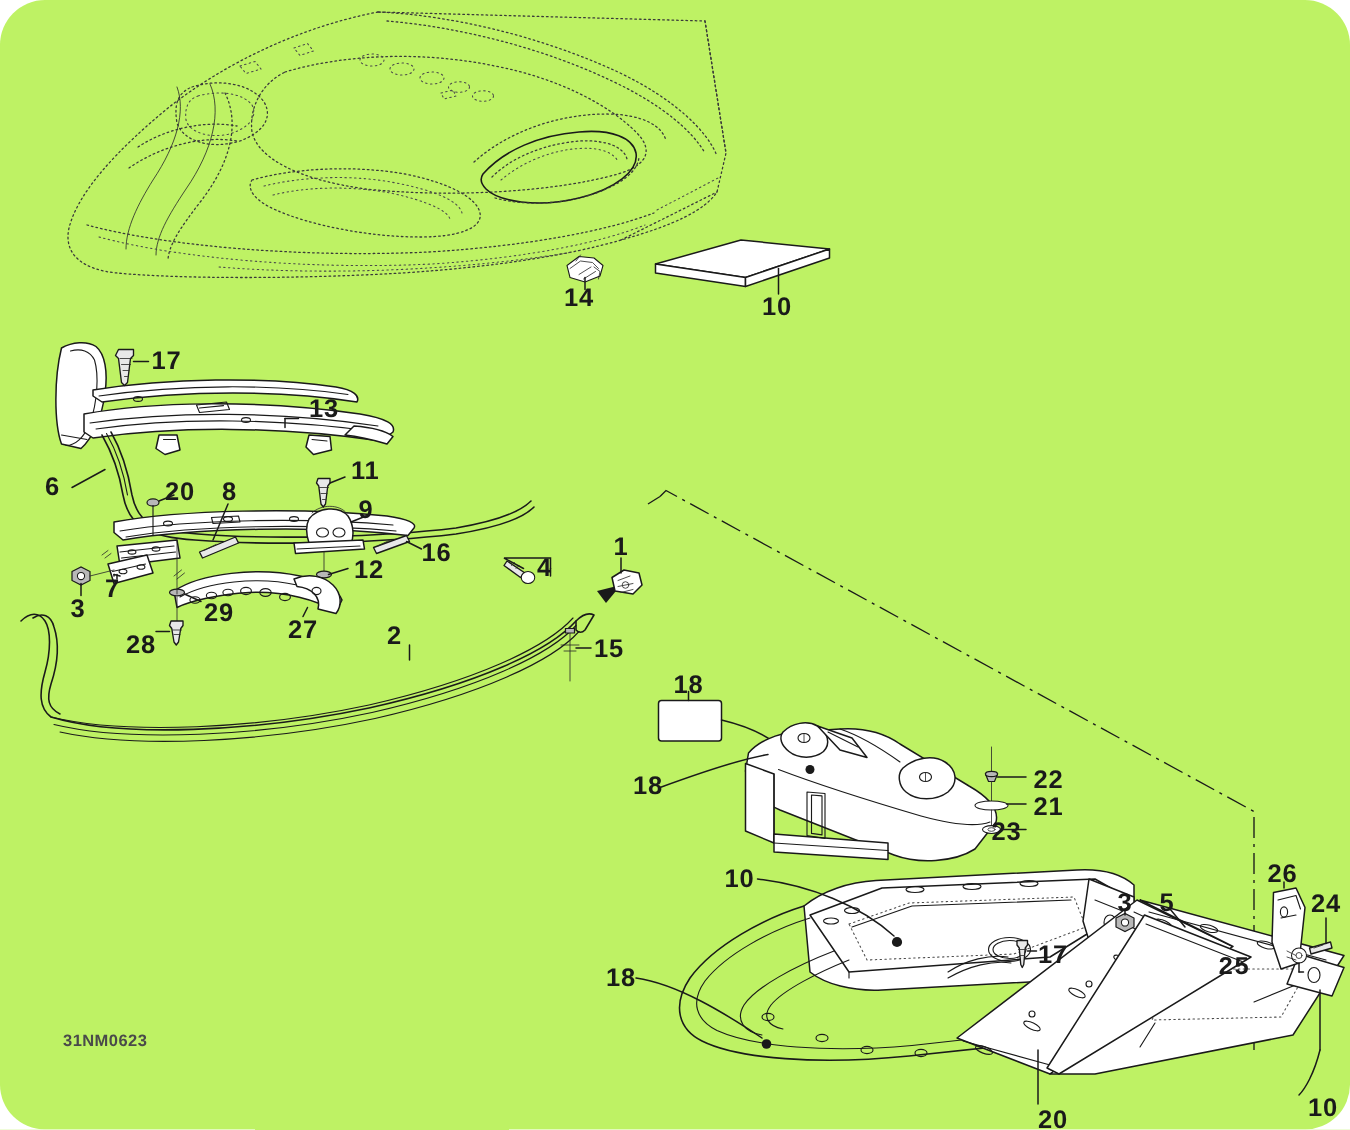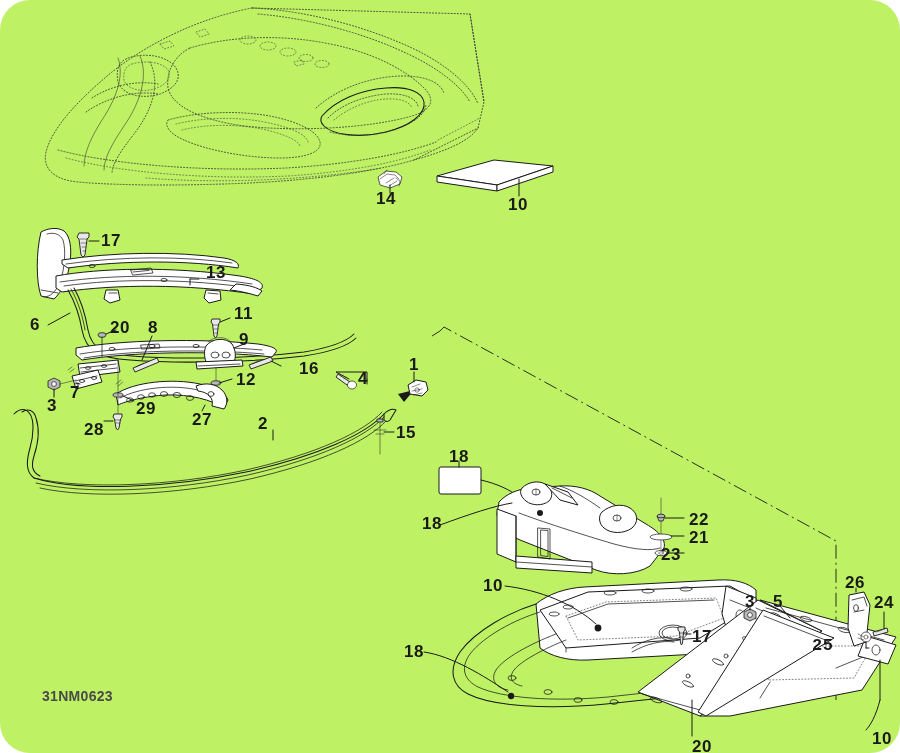--- a/index.html
+++ b/index.html
@@ -35,21 +35,21 @@
     letter-spacing: 0.5px;
     line-height: 1;
     white-space: nowrap;
     user-select: none;
   }
   .watermark {
     position: absolute;
     left: 42px;
     top: 688px;
     font-family: "Liberation Sans", sans-serif;
-    font-size: 14px;
+    font-size: 11px;
     font-weight: 700;
     color: #4a4a4a;
     letter-spacing: 0.3px;
     white-space: nowrap;
   }
   
   .solid      { fill: none; stroke: #1a1a1a; stroke-width: 1.05; stroke-linejoin: round; stroke-linecap: round; }
   .solid-thin { fill: none; stroke: #1a1a1a; stroke-width: 0.75; stroke-linejoin: round; stroke-linecap: round; }
   .solid-hair { fill: none; stroke: #2a2a2a; stroke-width: 0.55; stroke-linejoin: round; stroke-linecap: round; }
   .phantom    { fill: none; stroke: #3a3a3a; stroke-width: 0.85; stroke-dasharray: 1.1 2.0; stroke-linecap: round; }
@@ -540,21 +540,21 @@
     <span class="callout" style="left:376px;  top:190px;">14</span>
     <span class="callout" style="left:508px;  top:196px;">10</span>
     <span class="callout" style="left:101px;  top:232px;">17</span>
     <span class="callout" style="left:206px;  top:264px;">13</span>
     <span class="callout" style="left:234px;  top:305px;">11</span>
     <span class="callout" style="left:30px;   top:316px;">6</span>
     <span class="callout" style="left:110px;  top:319px;">20</span>
     <span class="callout" style="left:148px;  top:319px;">8</span>
     <span class="callout" style="left:239px;  top:331px;">9</span>
     <span class="callout" style="left:409px;  top:356px;">1</span>
-    <span class="callout" style="left:299px;  top:360px;text-align:center;">16</span>
+    <span class="callout" style="left:281px;  top:360px;text-align:center;">16</span>
     <span class="callout" style="left:236px;  top:371px;">12</span>
     <span class="callout" style="left:358px;  top:370px;">4</span>
     <span class="callout" style="left:70px;   top:384px;">7</span>
     <span class="callout" style="left:47px;   top:397px;">3</span>
     <span class="callout" style="left:136px;  top:400px;">29</span>
     <span class="callout" style="left:192px;  top:411px;">27</span>
     <span class="callout" style="left:84px;   top:421px;">28</span>
     <span class="callout" style="left:396px;  top:424px;">15</span>
     <span class="callout" style="left:258px;  top:415px;">2</span>
     <span class="callout" style="left:449px;  top:448px;">18</span>

